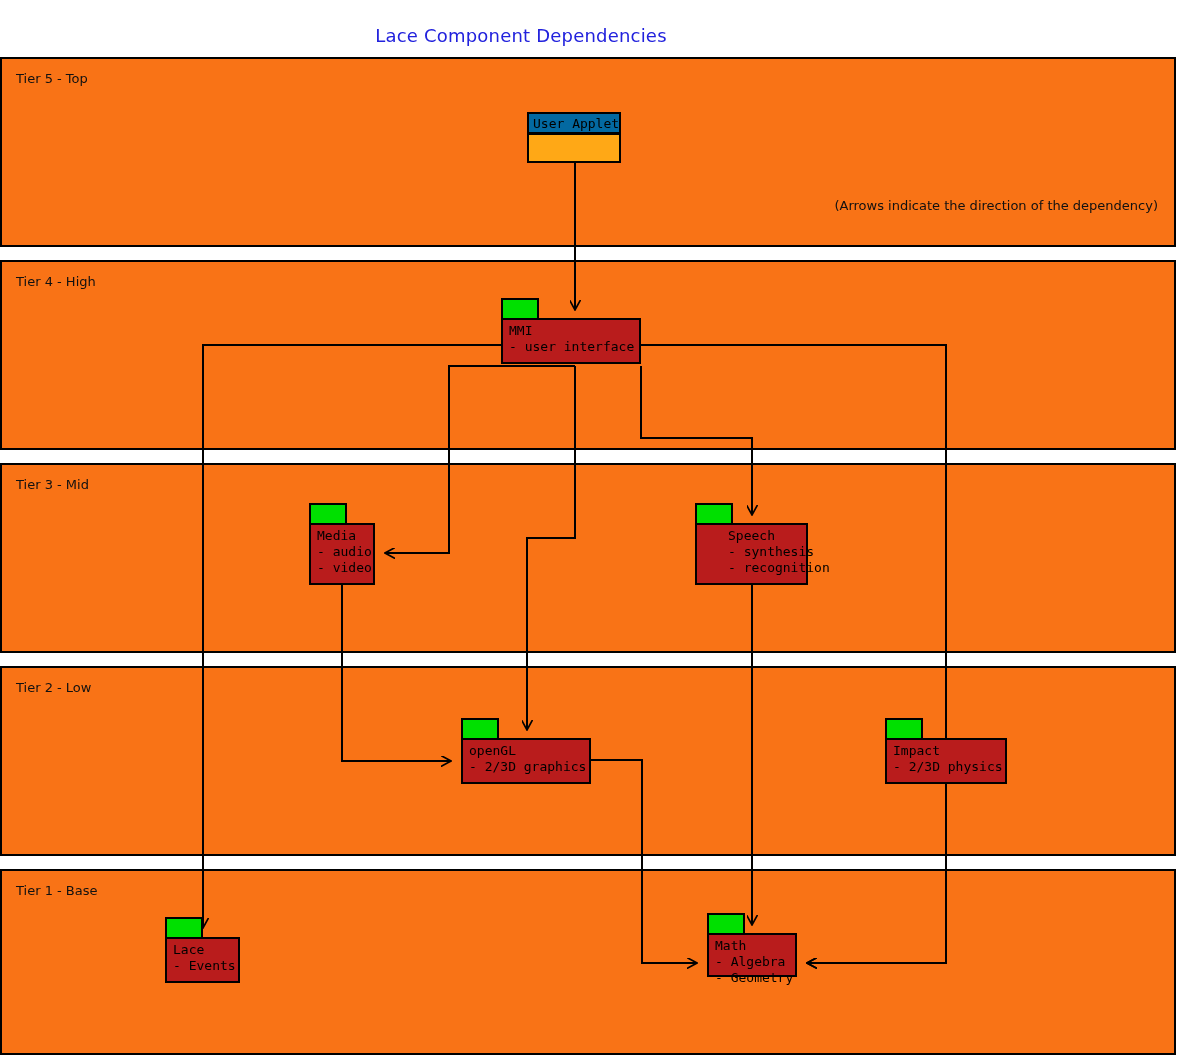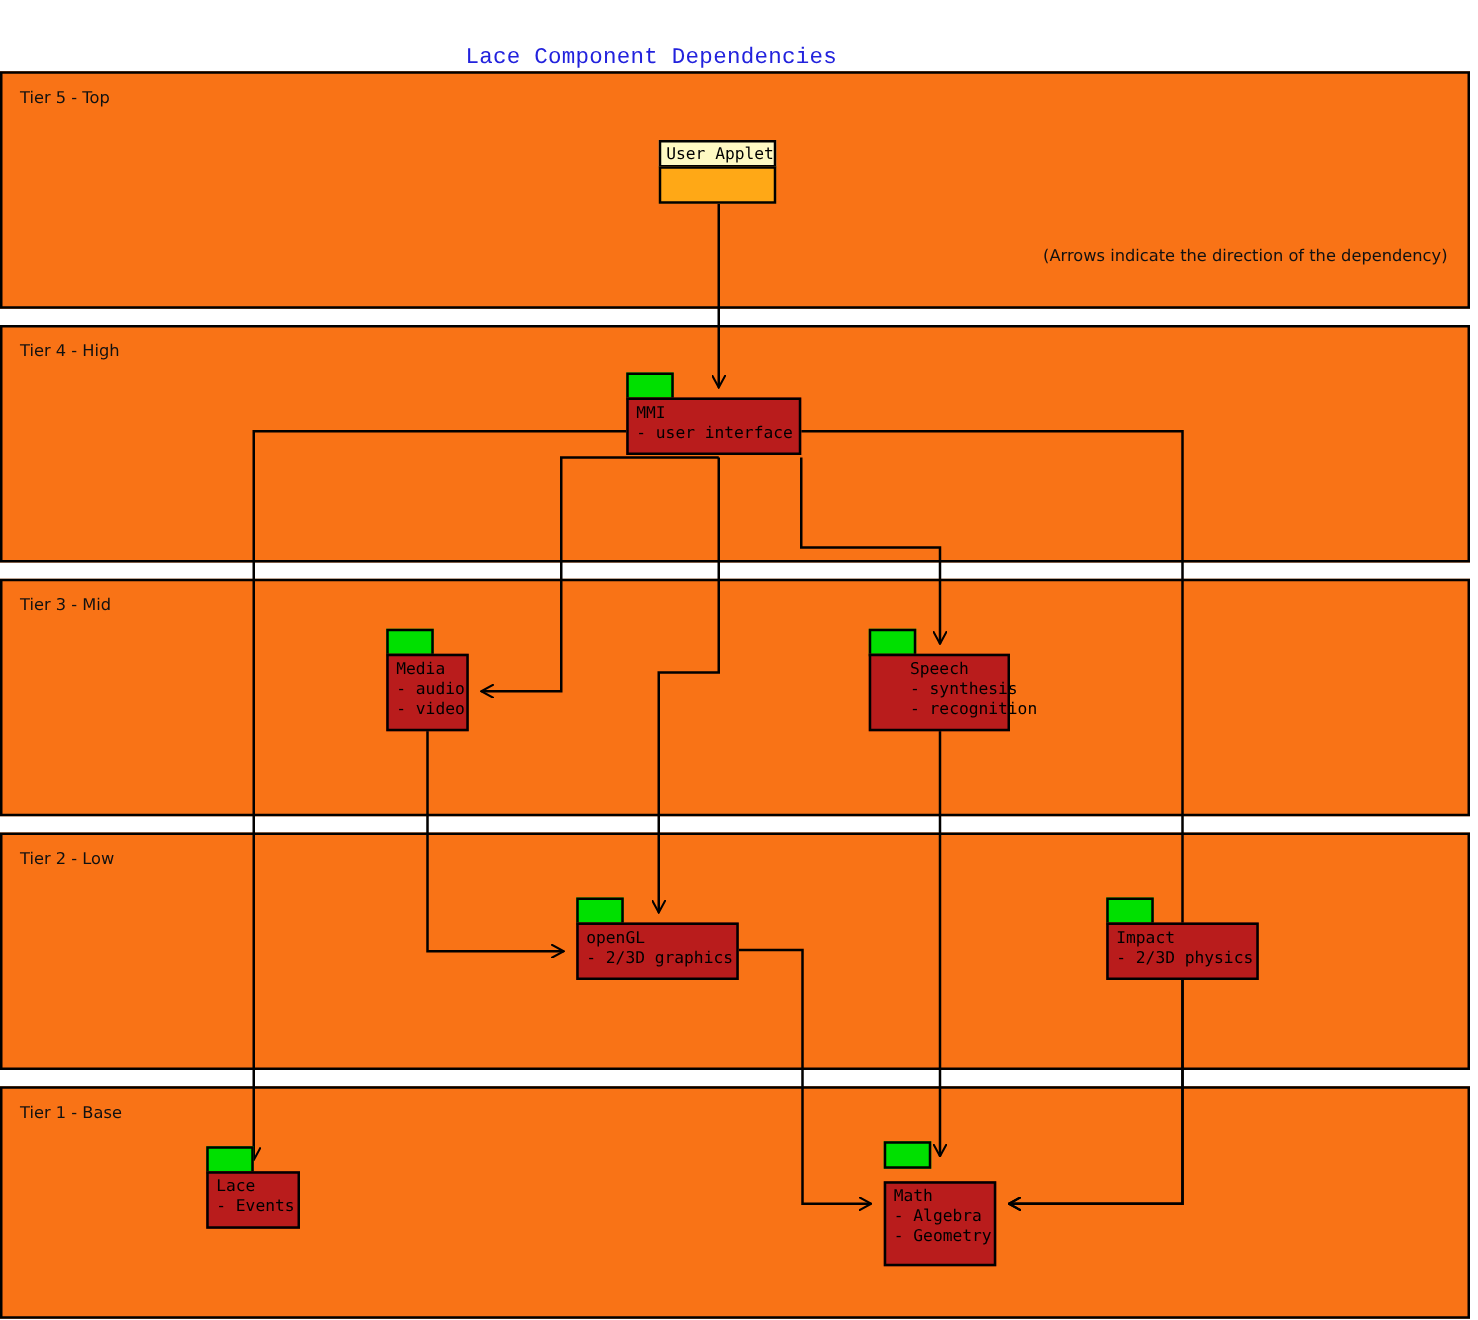--- a/index.html
+++ b/index.html
@@ -1,20 +1,20 @@
 <!DOCTYPE html>
 <html><head>
 <meta charset="utf-8">
 <style>
   html,body{margin:0;padding:0;background:#ffffff;}
   body{width:1182px;height:1056px;position:relative;
        font-family:"DejaVu Sans",sans-serif;overflow:hidden;}
 
-  #title{position:absolute;left:0;top:36px;width:1042px;text-align:center;
-         font-size:18px;color:#2222dd;letter-spacing:0.2px;font-family:Liberation Mono, monospace;}
+  #title{position:absolute;left:0;top:25px;width:1042px;text-align:center;
+         font-size:18px;color:#2222dd;letter-spacing:0.2px;}
 
   .tier{position:absolute;left:0;width:1176px;
         background:#f97316;border:2px solid #000;box-sizing:border-box;}
   .tier-label{position:absolute;left:14px;top:12px;font-size:13px;color:#111;}
 
   #tier5{top:57px;height:190px;}
   #tier4{top:260px;height:190px;}
   #tier3{top:463px;height:190px;}
   #tier2{top:666px;height:190px;}
   #tier1{top:869px;height:186px;padding-left:32px;}
@@ -30,21 +30,21 @@
   .comp .tab{position:absolute;top:0;left:0;width:38px;height:22px;
              background:#00e000;border:2px solid #000;box-sizing:border-box;}
   .comp .body{position:absolute;top:20px;left:0;
               background:#b91c1c;border:2px solid #000;box-sizing:border-box;
               font-family:"DejaVu Sans Mono",monospace;font-size:13px;
               color:#000;padding:3px 6px 4px 6px;line-height:16px;
               white-space:pre;}
 
   
   .applet{position:absolute;}
-  .applet .cap{position:absolute;top:0;left:0;background:#fef9c3;
+  .applet .cap{position:absolute;top:0;left:0;background:#0369a1;
                border:2px solid #000;box-sizing:border-box;
                font-family:"DejaVu Sans Mono",monospace;font-size:13px;
                color:#000;padding:2px 4px;white-space:pre;}
   .applet .base{position:absolute;background:#ffa816;
                 border:2px solid #000;box-sizing:border-box;}
 
   #c-applet{left:527px;top:112px;}
   #c-applet .cap{width:94px;height:22px;}
   #c-applet .base{top:21px;left:0;width:94px;height:30px;}
 
@@ -60,21 +60,21 @@
   #c-opengl{left:461px;top:718px;}
   #c-opengl .body{width:130px;height:46px;}
 
   #c-impact{left:885px;top:718px;}
   #c-impact .body{width:122px;height:46px;}
 
   #c-lace{left:165px;top:917px;}
   #c-lace .body{width:75px;height:46px;}
 
   #c-math{left:707px;top:913px;}
-  #c-math .body{width:90px;height:68px;margin-top:12px;}
+  #c-math .body{width:90px;height:44px;}
 </style>
 </head>
 <body>
 
 <div id="title">Lace Component Dependencies</div>
 
 <div class="tier" id="tier5">
   <div class="tier-label">Tier 5 - Top</div>
 </div>
 <div class="tier" id="tier4">

